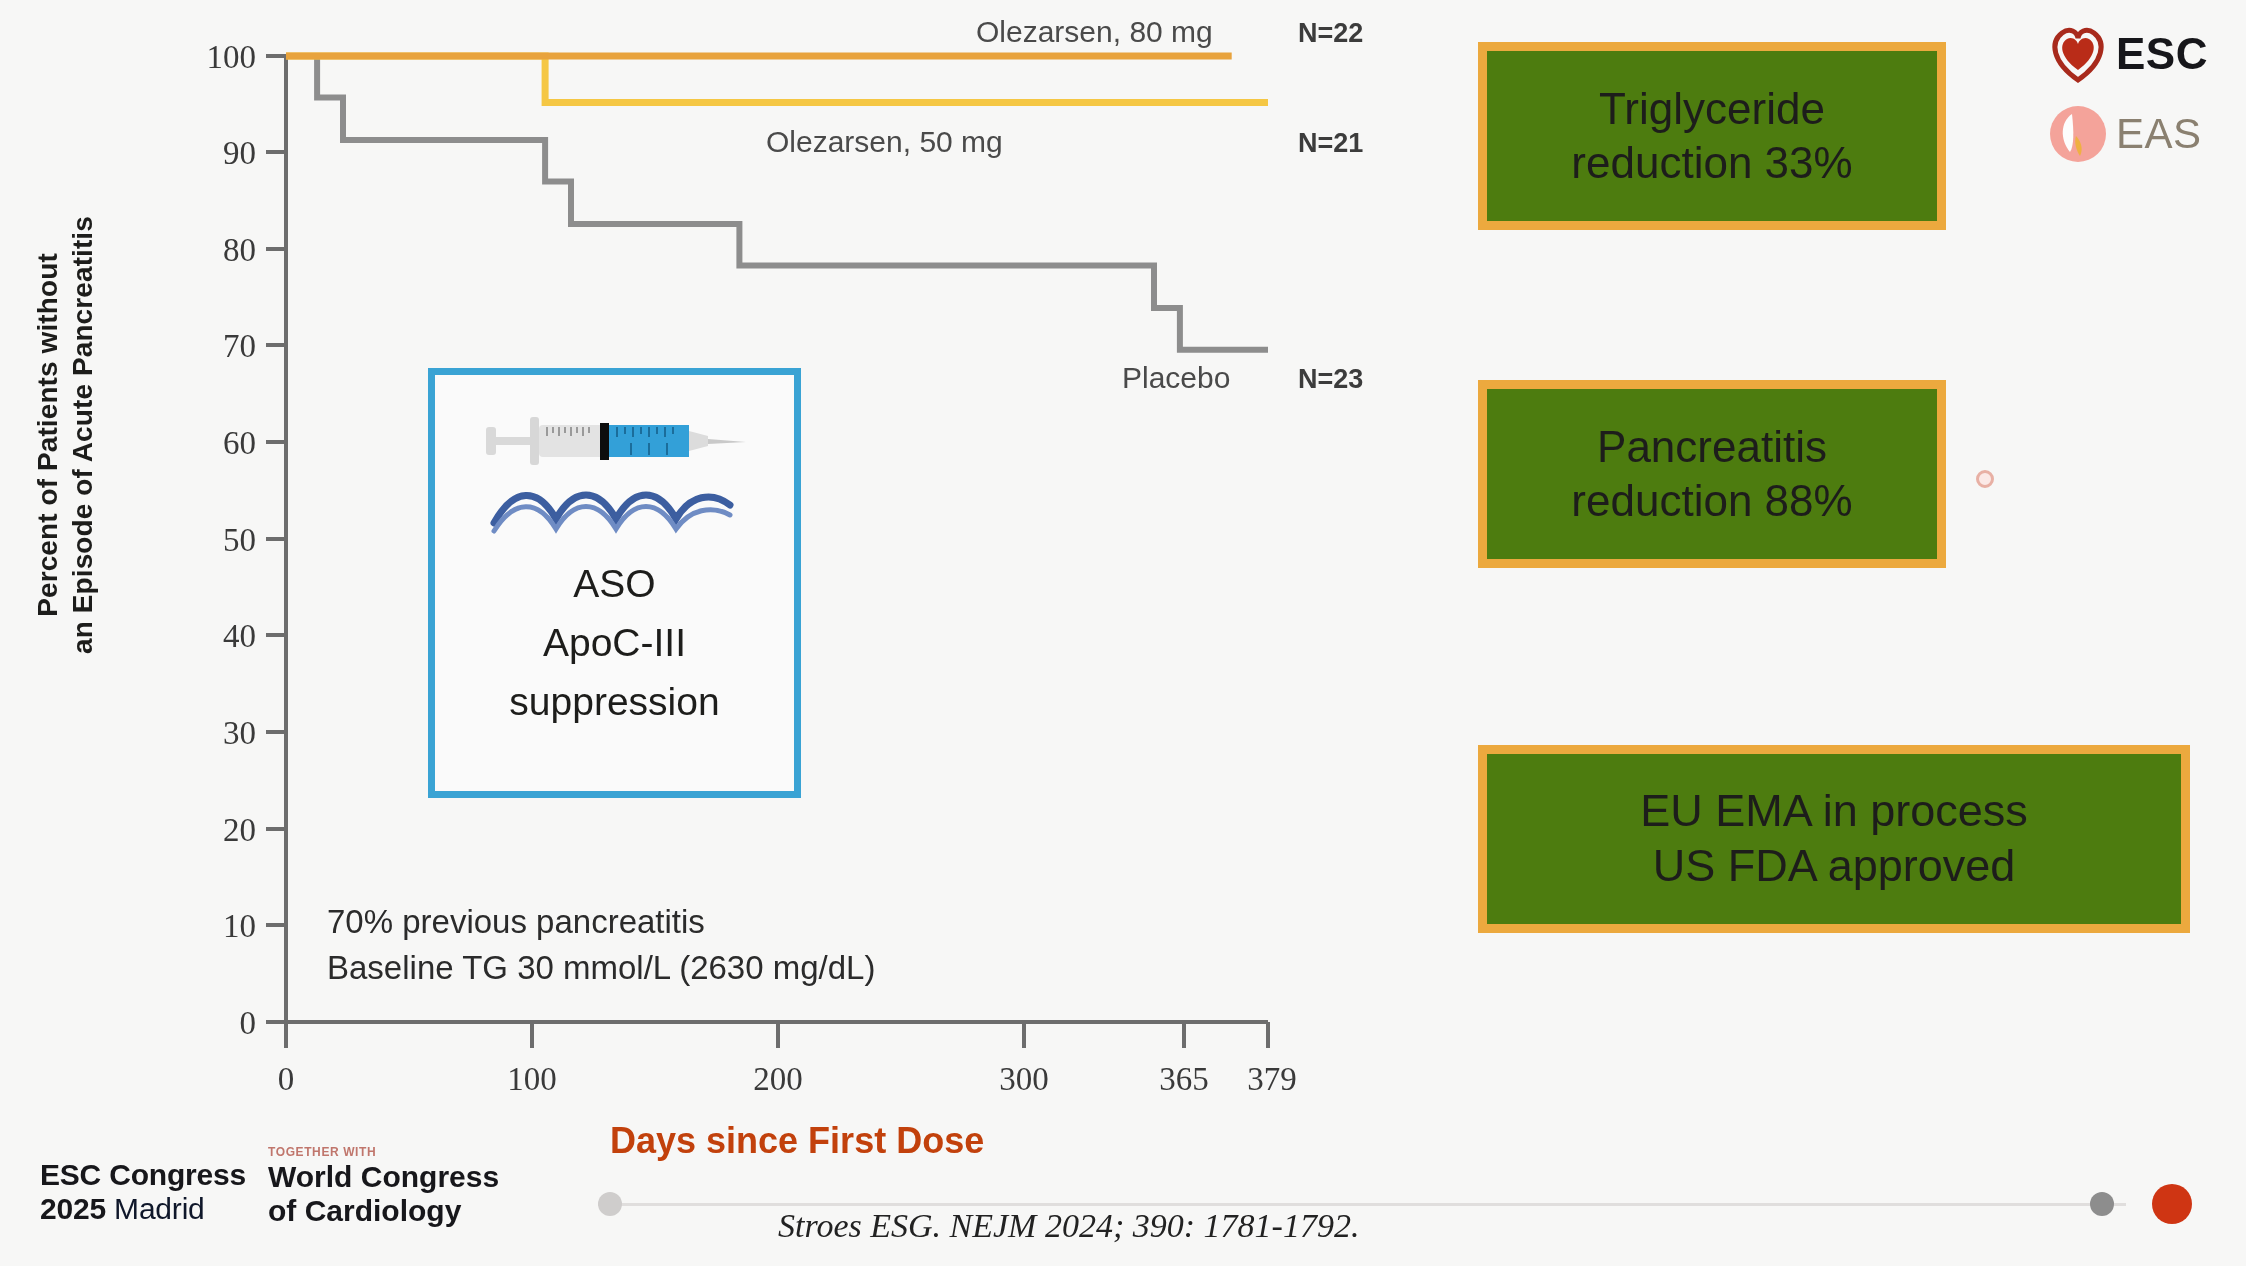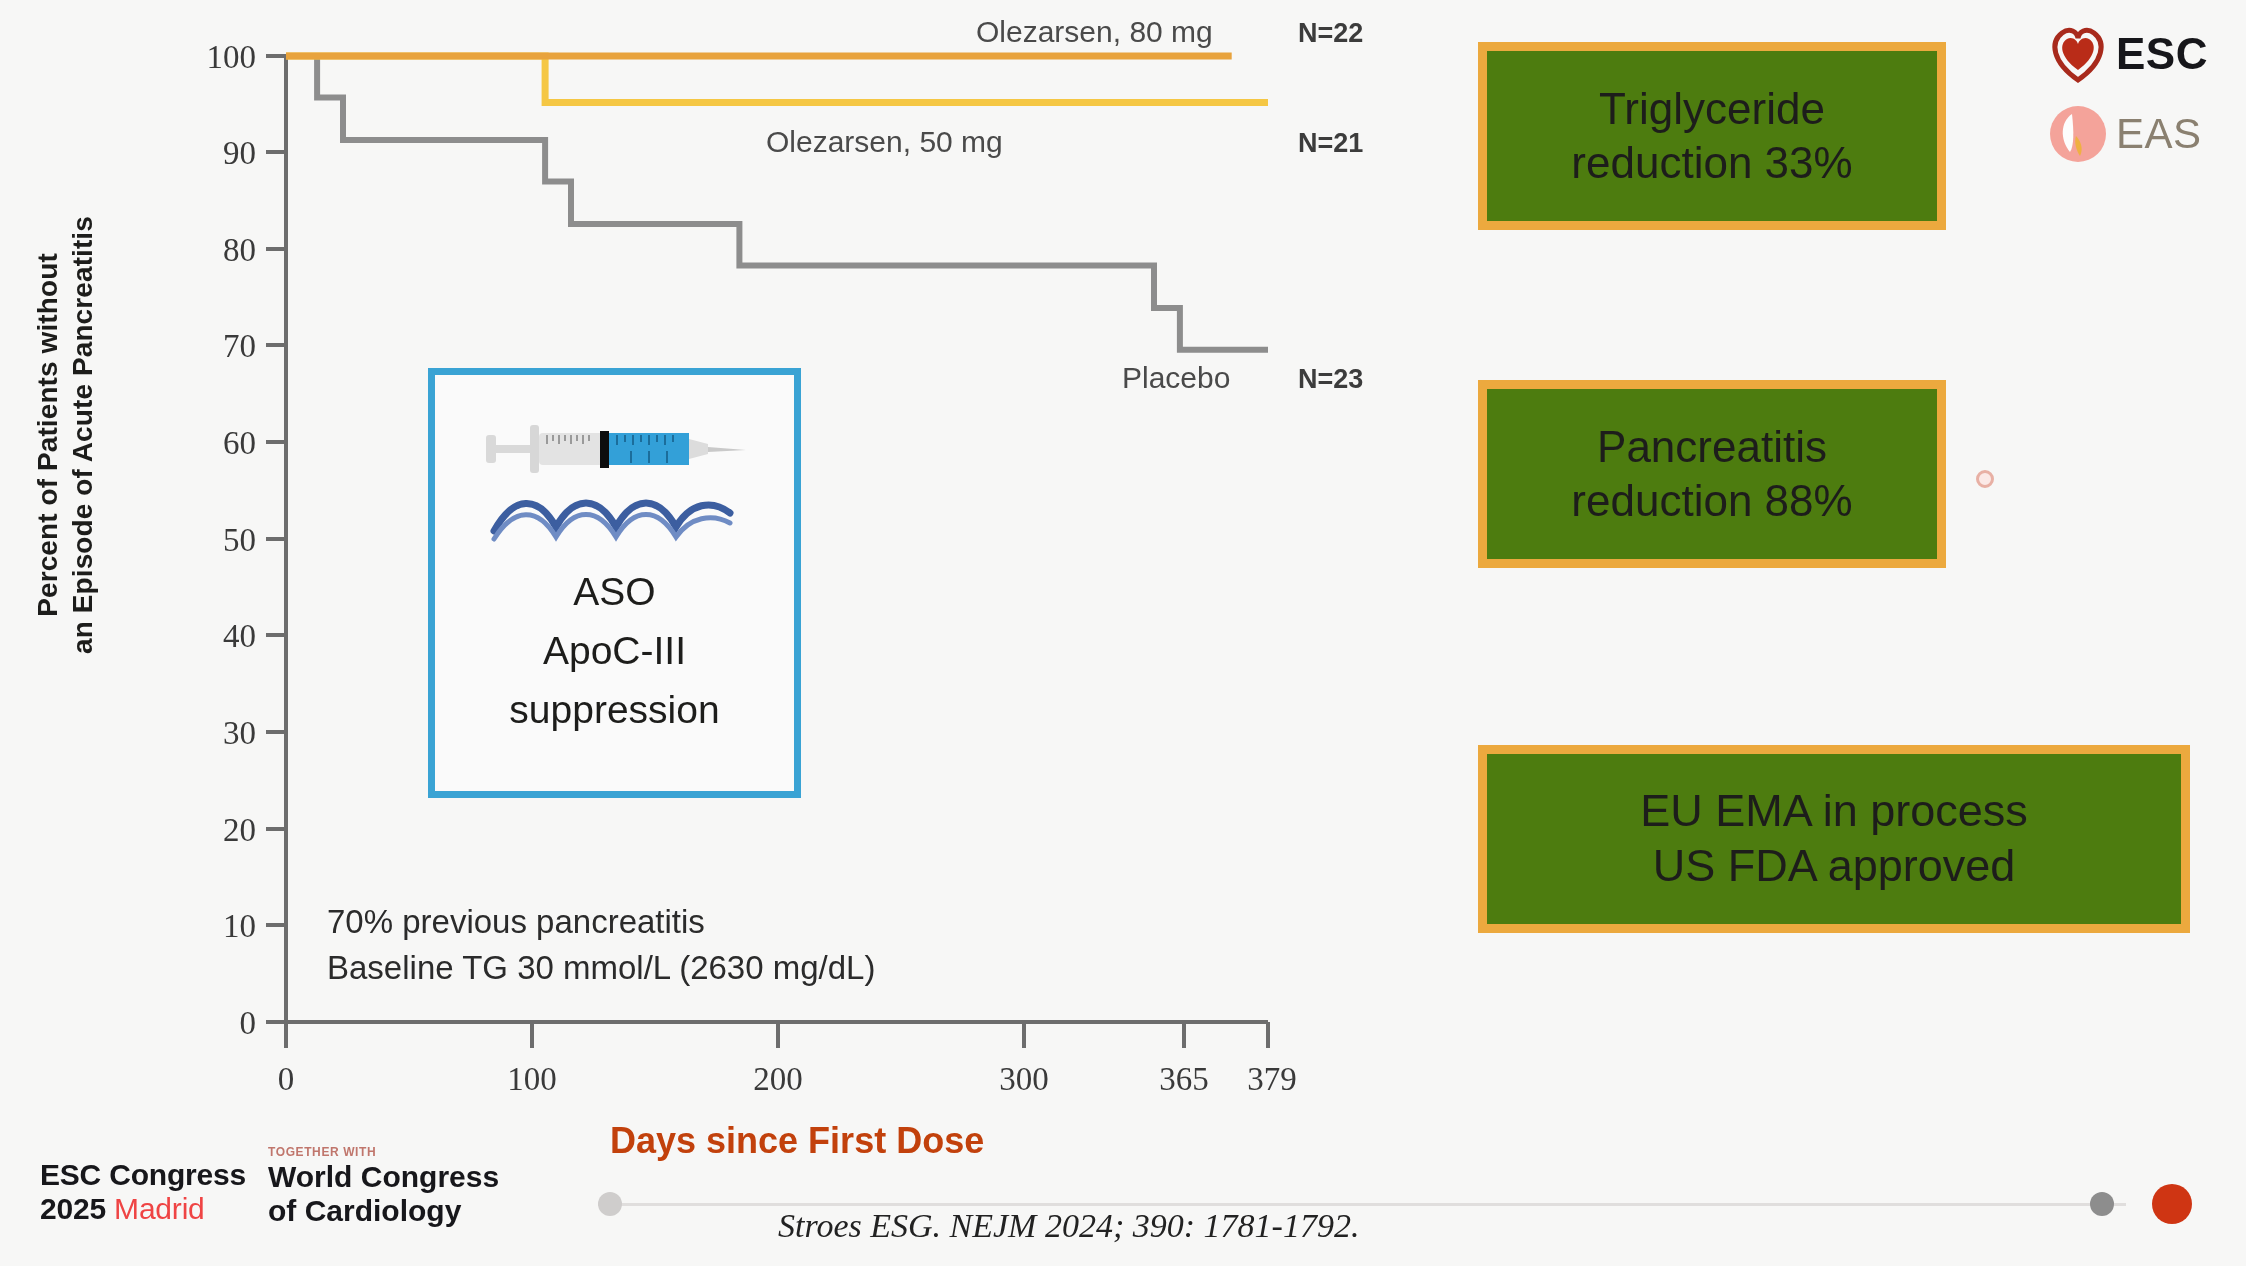--- a/index.html
+++ b/index.html
@@ -43,21 +43,21 @@
   #ann-prev { left: 327px; top: 900px; }
   #ann-tg   { left: 327px; top: 946px; }
 
   
   #aso-box {
     position: absolute; left: 428px; top: 368px;
     width: 373px; height: 430px;
     border: 7px solid #3aa3d4;
     background: #fafafa;
     display: flex; flex-direction: column; align-items: center;
-    padding-top: 38px;
+    padding-top: 30px;
   }
   #syringe { width: 270px; height: 72px; }
   #helix   { width: 250px; height: 60px; margin-top: 2px; }
   .aso-line {
     font-size: 39px; color: #1d1d1b; margin-top: 16px; text-align: center;
     line-height: 1.1;
   }
   #aso-line-1 { margin-top: 24px; }
 
   
@@ -80,21 +80,21 @@
   #logo-stack { position: absolute; left: 2046px; top: 14px; width: 190px; height: 165px; }
   .logo-row { display: flex; align-items: center; height: 80px; }
   .logo-text-esc { font-size: 44px; font-weight: 600; color: #17171b; margin-left: 6px; letter-spacing: .5px; }
   .logo-text-eas { font-size: 42px; font-weight: 500; color: #8a8070; margin-left: 6px; letter-spacing: .5px; }
 
   
   #footer-logo { position: absolute; left: 40px; top: 1158px; display: flex; align-items: flex-start; }
   #esc-congress {
     font-size: 30px; font-weight: 800; color: #17171b; line-height: 1.12; letter-spacing: -.2px;
   }
-  #esc-congress .madrid { color: #ef4444; font-weight: 500; }
+  #esc-congress .madrid { color: #0f172a; font-weight: 500; }
   #wcc-block { margin-left: 22px; margin-top: -13px; }
   #wcc-together { font-size: 12px; font-weight: 700; color: #c0766c; letter-spacing: .6px; }
   #wcc-name { font-size: 30px; font-weight: 800; color: #17171b; line-height: 1.12; margin-top: 1px; }
 
   #citation {
     position: absolute; left: 778px; top: 1207px;
     font-family: "Liberation Serif", serif;
     font-style: italic; font-size: 34px; color: #222;
     white-space: nowrap;
   }

